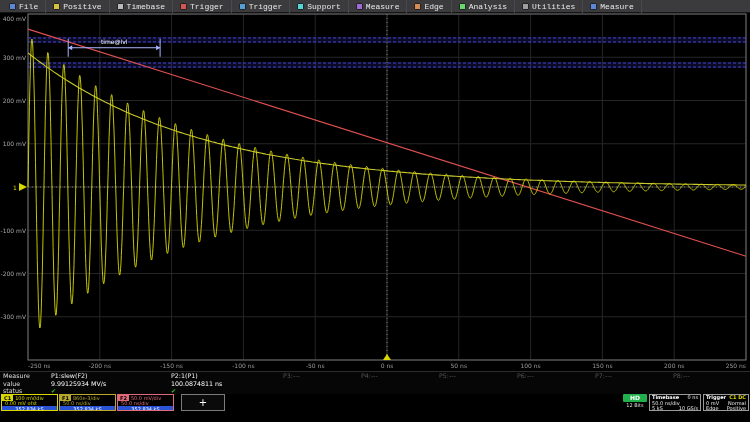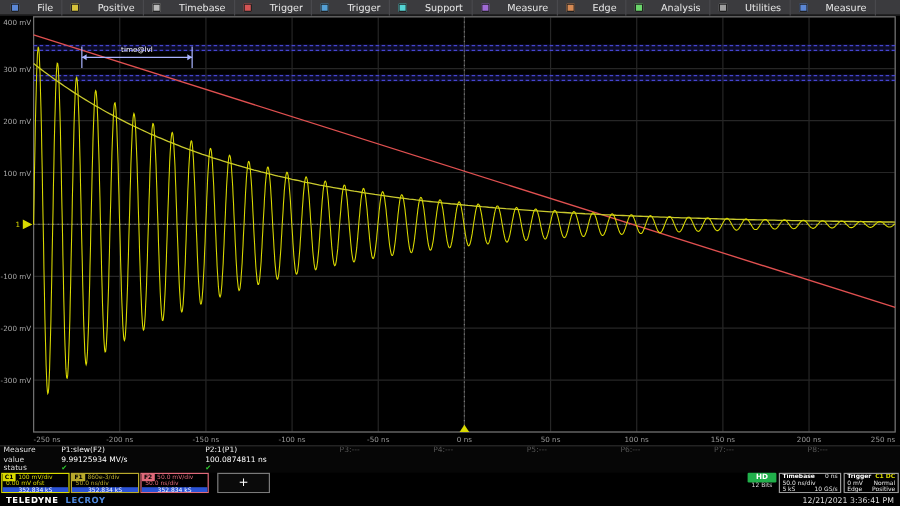--- a/index.html
+++ b/index.html
@@ -1,22 +1,22 @@
 <!DOCTYPE html>
 <html><head>
 <meta charset="utf-8">
 <style>
   html,body{margin:0;padding:0;background:#000;}
   .screen{position:relative;width:750px;height:422px;background:#000;overflow:hidden;
           font-family:"DejaVu Sans","Liberation Sans",sans-serif;}
   
   .menubar{position:absolute;top:0;left:0;width:750px;height:13px;background:#3b3b3e;
            border-bottom:1px solid #141414;display:flex;align-items:center;padding-left:2px;box-sizing:border-box;}
-  .menu-item{display:flex;align-items:center;gap:15px;height:13px;padding:0 7px;
-             font-size:8px;color:#e8e8e8;border-right:1px solid #49494d;cursor:default;white-space:nowrap;}
+  .menu-item{display:flex;align-items:center;gap:3px;height:13px;padding:0 7px;
+             font-size:8px;color:#e8e8e8;border-right:1px solid #49494d;cursor:default;white-space:nowrap;font-family:Liberation Mono, monospace;}
   .menu-icon{width:7px;height:7px;border-radius:1px;display:inline-block;box-shadow:0 0 0 1px #222 inset;}
   
   .plot{position:absolute;top:13px;left:0;width:750px;height:358px;}
   .plot svg{position:absolute;top:0;left:0;}
   
   .measure{position:absolute;top:371px;left:0;width:750px;height:23px;background:#060606;
            display:grid;grid-template-columns:48px 120px 112px repeat(6,78px);grid-auto-rows:7.6px;
            font-size:6.3px;line-height:7.6px;color:#cfcfcf;border-top:1px solid #2c2c2c;box-sizing:border-box;}
   .m-cell{overflow:hidden;white-space:nowrap;padding-left:3px;}
   .m-rowlabel{color:#dedede;}
@@ -246,21 +246,14 @@
         <span>0 mV</span>
         <span>Normal</span>
       </div>
       <div class="l">
         <span>Edge</span>
         <span>Positive</span>
       </div>
     </div>
   </div>
 
-  <div class="statusbar">
-    <div class="brand">
-      <span class="b1">TELEDYNE</span>
-      <span class="b2">LECROY</span>
-    </div>
-    <div class="datetime">12/21/2021 3:36:41 PM</div>
-  </div>
 
 </div>
 
 </body></html>

